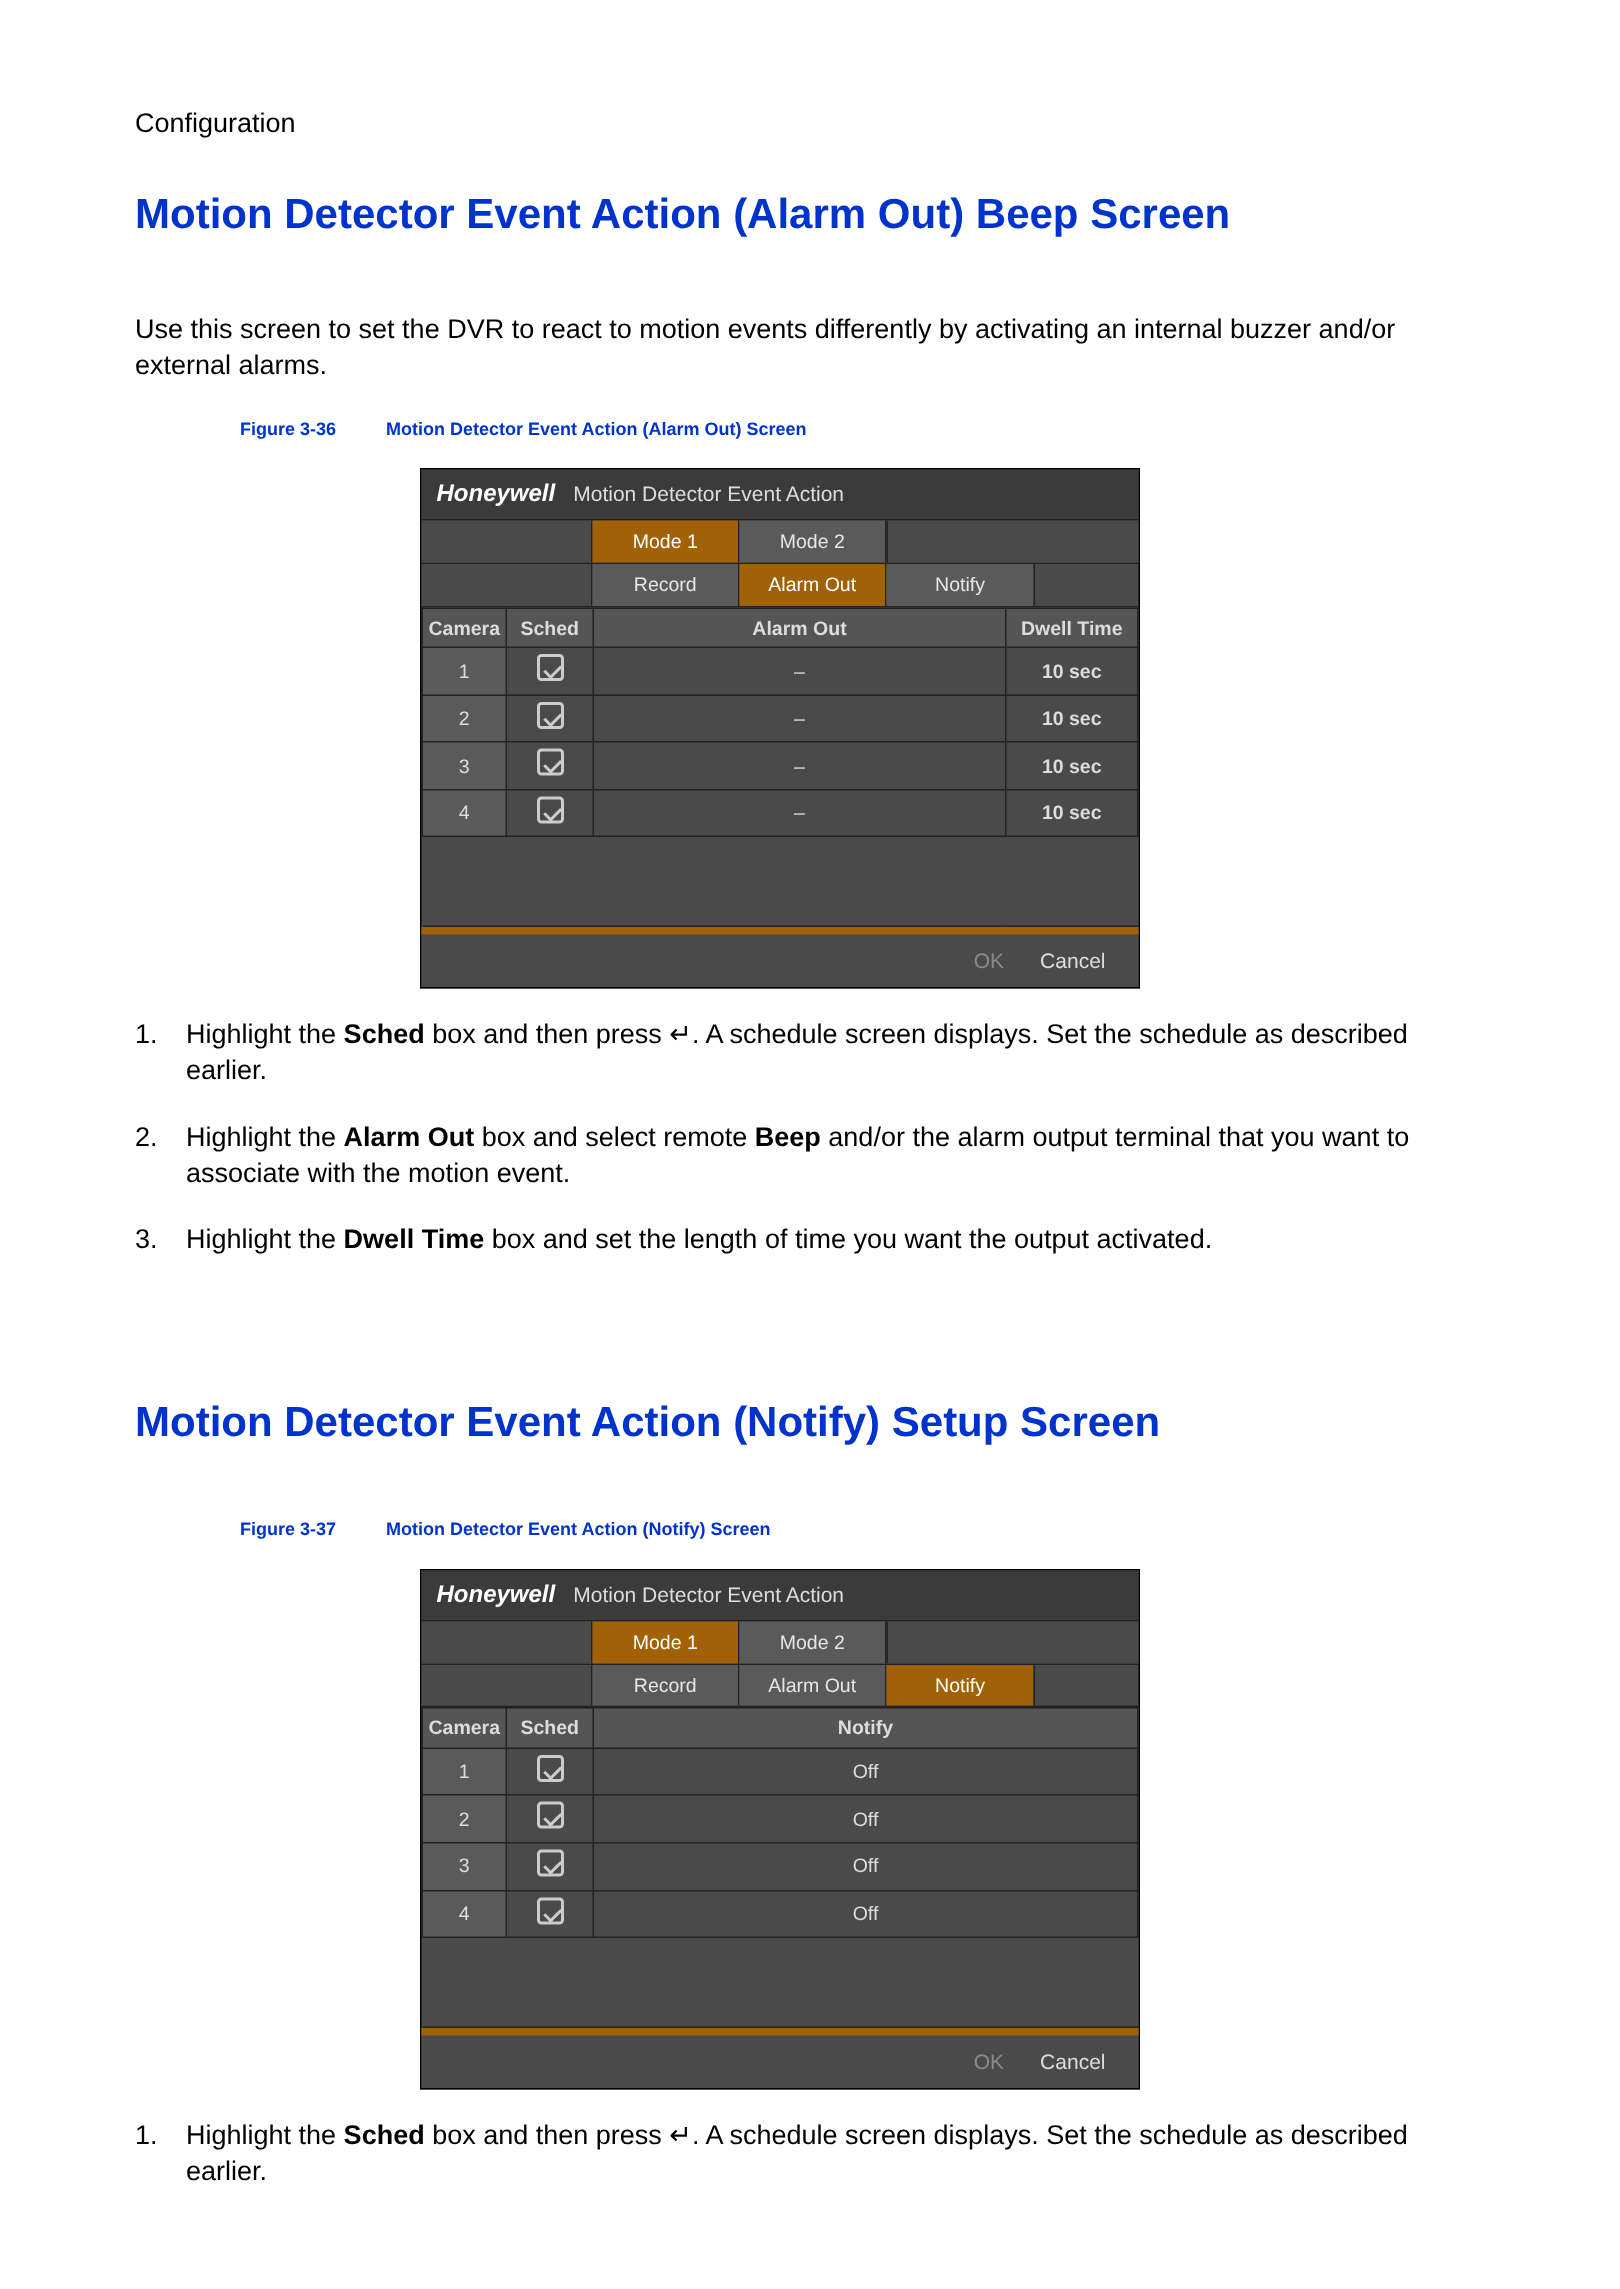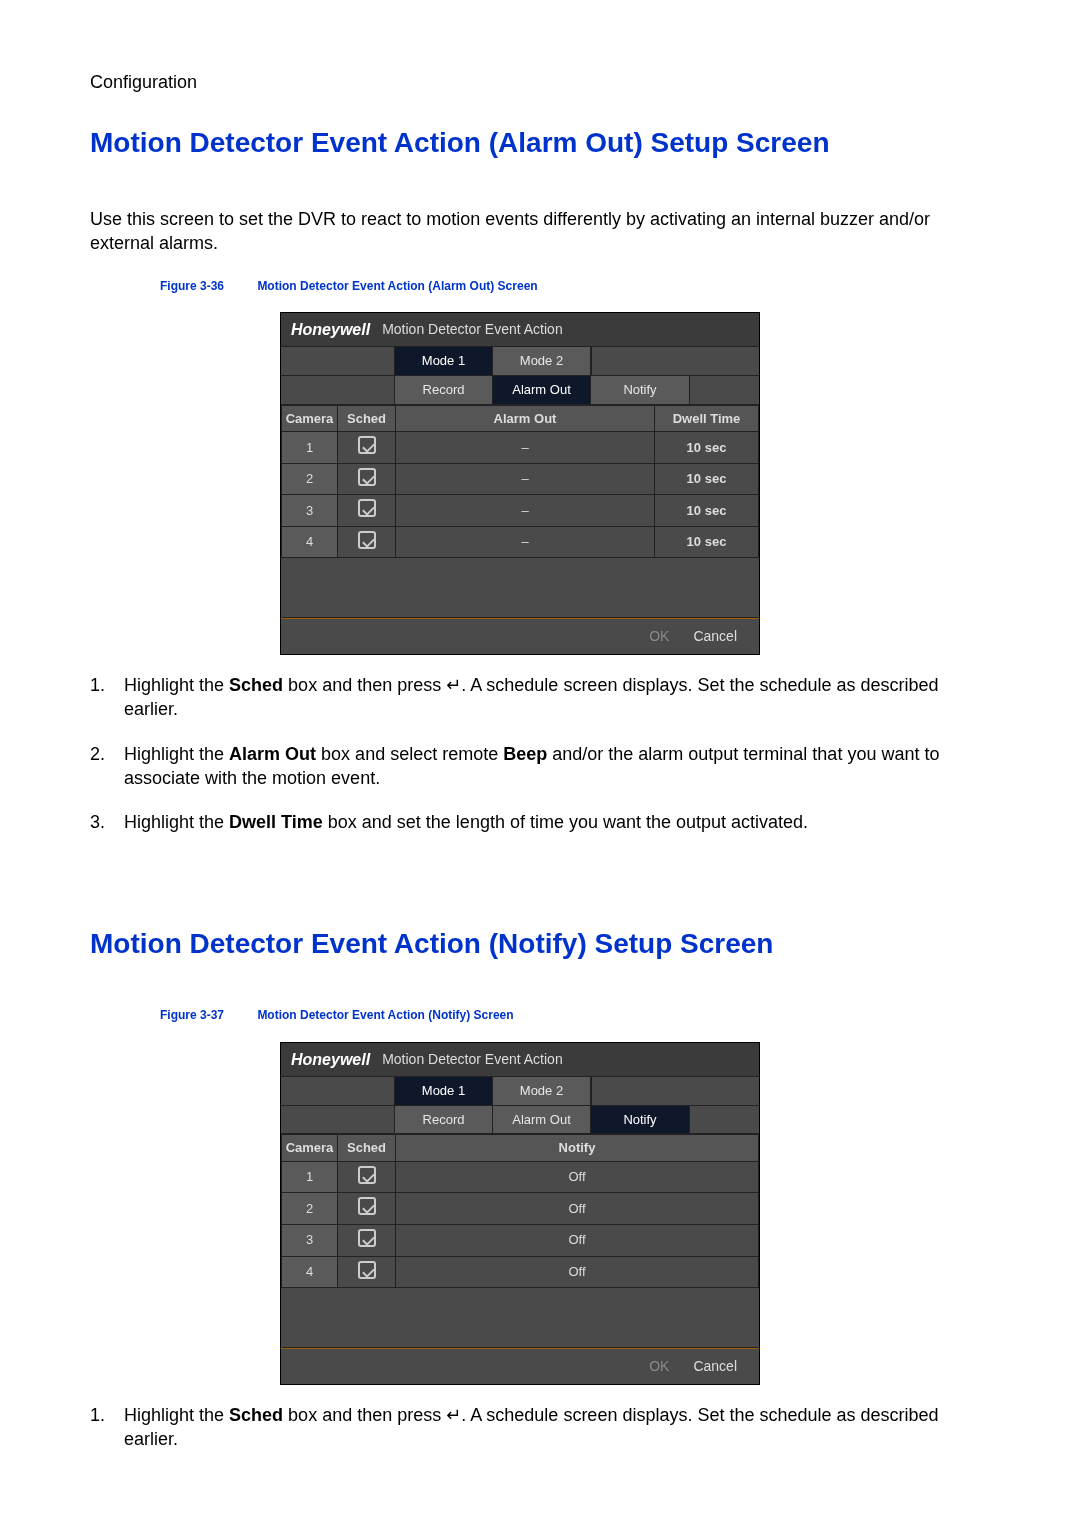--- a/index.html
+++ b/index.html
@@ -48,63 +48,63 @@
   }
   .dvr .brand { font-weight: bold; font-style: italic; font-size: 16px; color: #fff; margin-right: 12px; }
   .dvr .titletxt { color: #ddd; font-size: 14px; }
   .dvr .tabrow { display:flex; border-bottom:1px solid #222; }
   .dvr .tabspacer { width: 114px; background:#4a4a4a; border-right:1px solid #222; }
   .dvr .tabspacer.right { flex:1; border-left:1px solid #222; border-right:none; }
   .dvr .tab {
     width: 98px; text-align:center; padding:5px 0;
     background:#5a5a5a; border-right:1px solid #222; font-size:13px;
   }
-  .dvr .tab.active { background:#0f172a; color:#fff; }
+  .dvr .tab.active { background:#a16207; color:#fff; }
   .dvr table { width:100%; border-collapse: collapse; font-size:13px; }
   .dvr th, .dvr td {
     border:1px solid #222; text-align:center; padding:4px 3px;
     background:#4a4a4a; color:#ddd; font-weight: normal;
   }
   .dvr th { background:#555; font-weight: bold; }
   .dvr td.numcol { background:#5a5a5a; width:56px; }
   .dvr td.schedcol { width:58px; }
-  .dvr td.dwell { font-weight:bold; width:104px; }
+  .dvr td.dwell { font-weight:bold; width:88px; }
   .dvr .checkbox {
     display:inline-block; width:18px; height:18px;
     border:2px solid #ccc; border-radius:3px; position:relative;
   }
   .dvr .checkbox::after {
     content:""; position:absolute; left:3px; top:5px;
     width:9px; height:5px; border-left:2px solid #ccc; border-bottom:2px solid #ccc;
     transform: rotate(-45deg);
   }
   .dvr .spacer-row td { height: 60px; border-left:none; border-right:none; background:#4a4a4a; }
   .dvr .footer {
     display:flex; justify-content:flex-end; gap:24px;
-    padding:8px 22px; border-top:1px solid #a16207; background:#4a4a4a;
+    padding:8px 22px; border-top:5px solid #a16207; background:#4a4a4a;
     font-size:14px;
   }
   .dvr .btn { color:#ddd; cursor:default; }
   .dvr .btn.dim { color:#8a8a8a; }
 
   
   ol.steps { margin-top: 4px; padding-left: 0; list-style: none; }
   ol.steps li { display:flex; margin-bottom: 20px; }
   ol.steps li .num { width: 34px; flex-shrink:0; }
   ol.steps li .txt { flex:1; }
   .b { font-weight: bold; }
   .sect-gap { height: 60px; }
   .enter-sym { font-family: Arial, sans-serif; }
 </style>
 </head>
 <body>
 
 <div class="breadcrumb">Configuration</div>
 
-<h2 class="section">Motion Detector Event Action (Alarm Out) Setup Screen</h2>
+<h2 class="section">Motion Detector Event Action (Alarm Out) Beep Screen</h2>
 <div class="indent">
   <p class="body">Use this screen to set the DVR to react to motion events differently by activating an internal buzzer and/or external alarms.</p>
   <div class="figcap">
     <span class="label">Figure 3-36</span>
     <span>Motion Detector Event Action (Alarm Out) Screen</span>
   </div>
 
   <div class="dvr">
     <div class="titlebar">
       <span class="brand">Honeywell</span>

